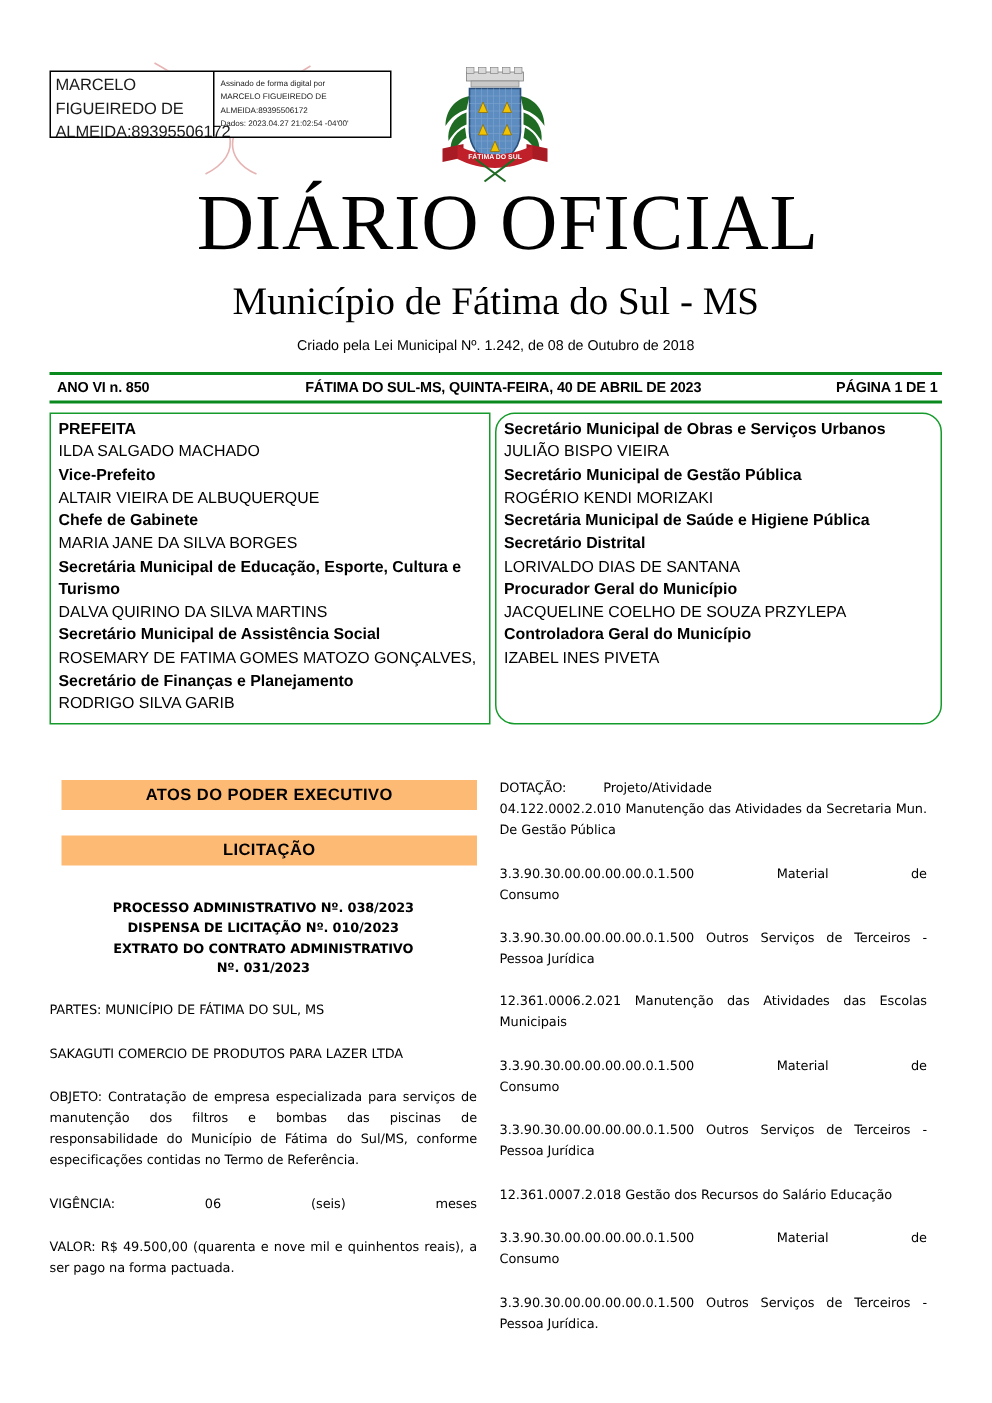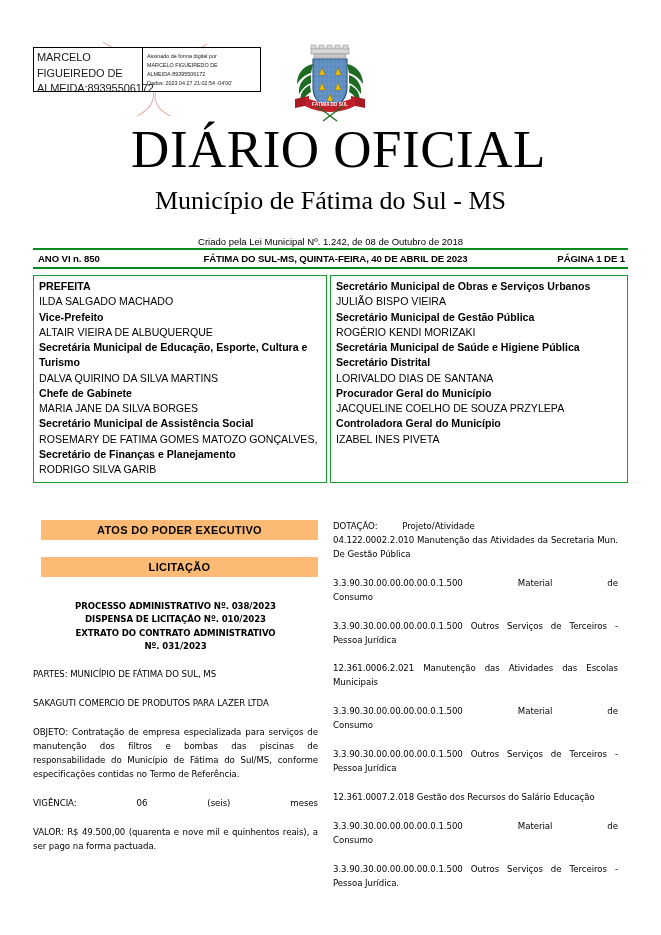--- a/index.html
+++ b/index.html
@@ -67,21 +67,21 @@
   .title-sub {
     font-family: "Liberation Serif", serif;
     font-size: 26px;
     line-height: 1.3;
     margin-top: 6px;
     color: #000;
   }
   .title-law {
     font-family: "Liberation Sans", sans-serif;
     font-size: 9.5px;
-    margin-top: 19px;
+    margin-top: 8px;
     color: #000;
   }
 
   
   .infobar {
     position: absolute; left: 33px; top: 248px; width: 595px;
     border-top: 2.5px solid #0a8a1e;
     border-bottom: 2.5px solid #0a8a1e;
     height: 21px;
     display: flex; align-items: center;
@@ -94,21 +94,21 @@
 
   
   .officials { position: absolute; left: 33px; top: 275px; width: 595px; display: flex; gap: 3px; }
   .off-box {
     border: 1.6px solid #159b2b;
     padding: 3px 5px 5px 5px;
     font-size: 10.6px;
     line-height: 1.44;
   }
   .off-left { width: 294px; }
-  .off-right { width: 298px; }
+  .off-right { width: 298px; border-radius: 13px; }
   .off-role { font-weight: bold; }
   .off-name { font-weight: normal; }
 
   
   .content { position: absolute; left: 33px; top: 520px; width: 595px; display: flex; }
   .col-left { width: 290px; padding-right: 5px; }
   .col-right { width: 295px; padding-left: 10px; }
 
   .banner {
     background: #fdba74;
@@ -235,26 +235,26 @@
     <div class="off-box off-left">
       <div>
         <div class="off-role">PREFEITA</div>
         <div class="off-name">ILDA SALGADO MACHADO</div>
       </div>
       <div>
         <div class="off-role">Vice-Prefeito</div>
         <div class="off-name">ALTAIR VIEIRA DE ALBUQUERQUE</div>
       </div>
       <div>
+        <div class="off-role">Chefe de Gabinete</div>
+        <div class="off-name">MARIA JANE DA SILVA BORGES</div>
+      </div>
+      <div>
         <div class="off-role">Secretária Municipal de Educação, Esporte, Cultura e Turismo</div>
         <div class="off-name">DALVA QUIRINO DA SILVA MARTINS</div>
-      </div>
-      <div>
-        <div class="off-role">Chefe de Gabinete</div>
-        <div class="off-name">MARIA JANE DA SILVA BORGES</div>
       </div>
       <div>
         <div class="off-role">Secretário Municipal de Assistência Social</div>
         <div class="off-name">ROSEMARY DE FATIMA GOMES MATOZO GONÇALVES,</div>
       </div>
       <div>
         <div class="off-role">Secretário de Finanças e Planejamento</div>
         <div class="off-name">RODRIGO SILVA GARIB</div>
       </div>
     </div>

